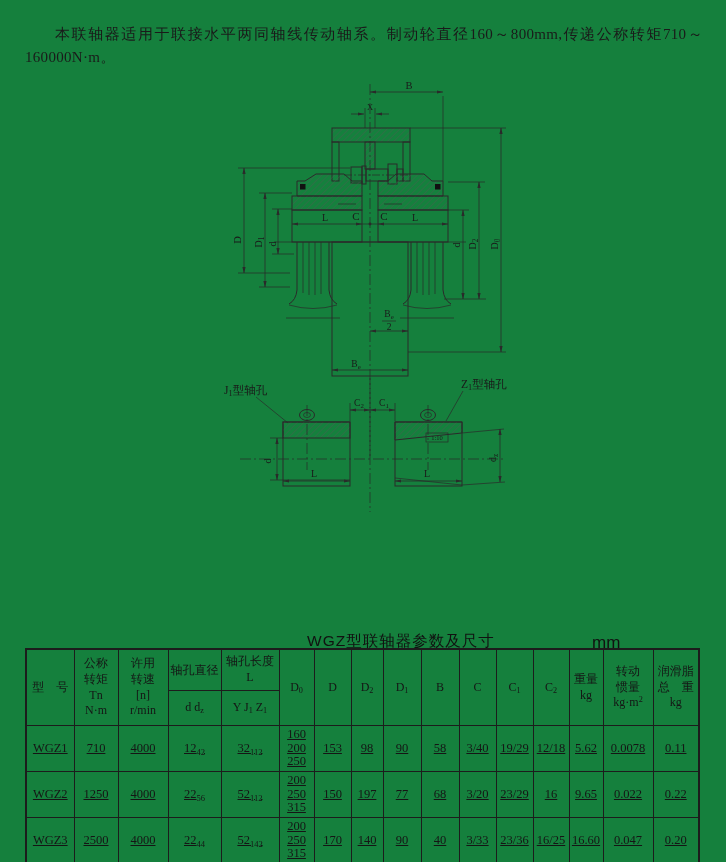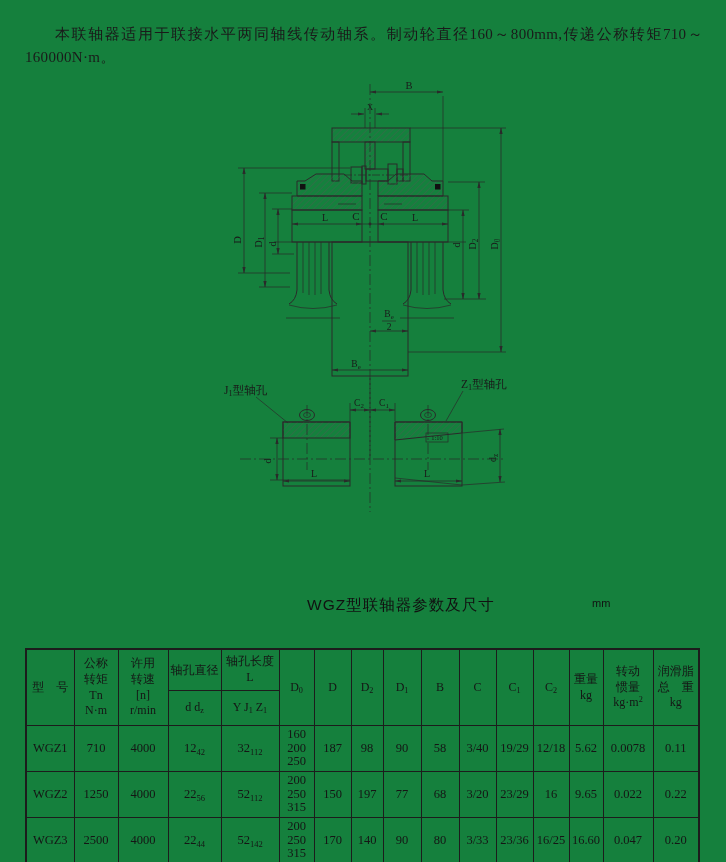--- a/index.html
+++ b/index.html
@@ -16,46 +16,46 @@
   }
   .diagram-svg{position:absolute;top:0;left:0;}
   .diagram-svg .s{stroke:#2a2a2a;fill:none;stroke-width:1;}
   .diagram-svg .t{stroke:#2a2a2a;fill:none;stroke-width:0.7;}
   .diagram-svg .dim{stroke:#2a2a2a;fill:none;stroke-width:0.75;
     marker-start:url(#ar);marker-end:url(#ar);}
   .diagram-svg .de{stroke:#2a2a2a;fill:none;stroke-width:0.75;marker-end:url(#ar);}
   .diagram-svg .cl{stroke:#2a2a2a;fill:none;stroke-width:0.7;stroke-dasharray:11 3 2 3;}
   .diagram-svg .hz{fill:url(#h);stroke:#2a2a2a;stroke-width:1;}
   .diagram-svg text{fill:#1a1a1a;font-family:"Liberation Serif","DejaVu Serif",serif;}
-  .title-row{position:absolute;top:592px;left:0;width:726px;height:28px;text-align:right;}
+  .title-row{position:absolute;top:628px;left:0;width:726px;height:28px;text-align:right;}
   .tbl-title{
     position:absolute;left:307px;top:3px;
     font-family:"Liberation Sans","DejaVu Sans",sans-serif;
     font-size:15.5px;letter-spacing:1px;color:#111;
   }
-  .tbl-unit{position:absolute;left:592px;top:5px;font-size:11px;
+  .tbl-unit{position:absolute;left:592px;top:5px;font-size:17px;
     font-family:"Liberation Sans","DejaVu Sans",sans-serif;color:#111;}
   table.params{
     position:absolute;top:648px;left:25px;width:673px;
     border-collapse:collapse;table-layout:fixed;
     font-size:12px;color:#151515;
   }
   table.params th,table.params td{
     border:1px solid #1c1c1c;text-align:center;vertical-align:middle;
     padding:0 1px;font-weight:normal;overflow:hidden;
   }
   table.params{border:2px solid #1c1c1c;}
   table.params .hl{line-height:1.3;}
   table.params td{font-size:12.5px;}
   table.params td div{line-height:1.08;}
   .sb{font-size:0.68em;vertical-align:-0.3em;}
   .sp{font-size:0.68em;vertical-align:0.45em;}
   tr.hr1 th{height:40px;}
   tr.hr2 th{height:34px;}
-  tr.body-row td{height:45px;}
+  tr.body-row td{height:45px;text-decoration:underline;}
 </style>
 </head>
 <body>
 
 <div class="page">
 
   <p class="intro">本联轴器适用于联接水平两同轴线传动轴系。制动轮直径160～800mm,传递公称转矩710～160000N·m。</p>
 
   <svg class="diagram-svg" width="726" height="612" viewBox="0 0 726 612">
     <defs>
@@ -315,21 +315,21 @@
           <td><span>WGZ1</span></td>
           <td><span>710</span></td>
           <td><span>4000</span></td>
           <td><span>12</span><span class="sb">42</span></td>
           <td><span>32</span><span class="sb">112</span></td>
           <td>
             <div>160</div>
             <div>200</div>
             <div>250</div>
           </td>
-          <td><span>187</span></td>
+          <td><span>153</span></td>
           <td><span>98</span></td>
           <td><span>90</span></td>
           <td><span>58</span></td>
           <td><span>3/40</span></td>
           <td><span>19/29</span></td>
           <td><span>12/18</span></td>
           <td><span>5.62</span></td>
           <td><span>0.0078</span></td>
           <td><span>0.11</span></td>
         </tr>
@@ -362,21 +362,21 @@
           <td><span>22</span><span class="sb">44</span></td>
           <td><span>52</span><span class="sb">142</span></td>
           <td>
             <div>200</div>
             <div>250</div>
             <div>315</div>
           </td>
           <td><span>170</span></td>
           <td><span>140</span></td>
           <td><span>90</span></td>
-          <td><span>80</span></td>
+          <td><span>40</span></td>
           <td><span>3/33</span></td>
           <td><span>23/36</span></td>
           <td><span>16/25</span></td>
           <td><span>16.60</span></td>
           <td><span>0.047</span></td>
           <td><span>0.20</span></td>
         </tr>
       </tbody>
   </table>
 

